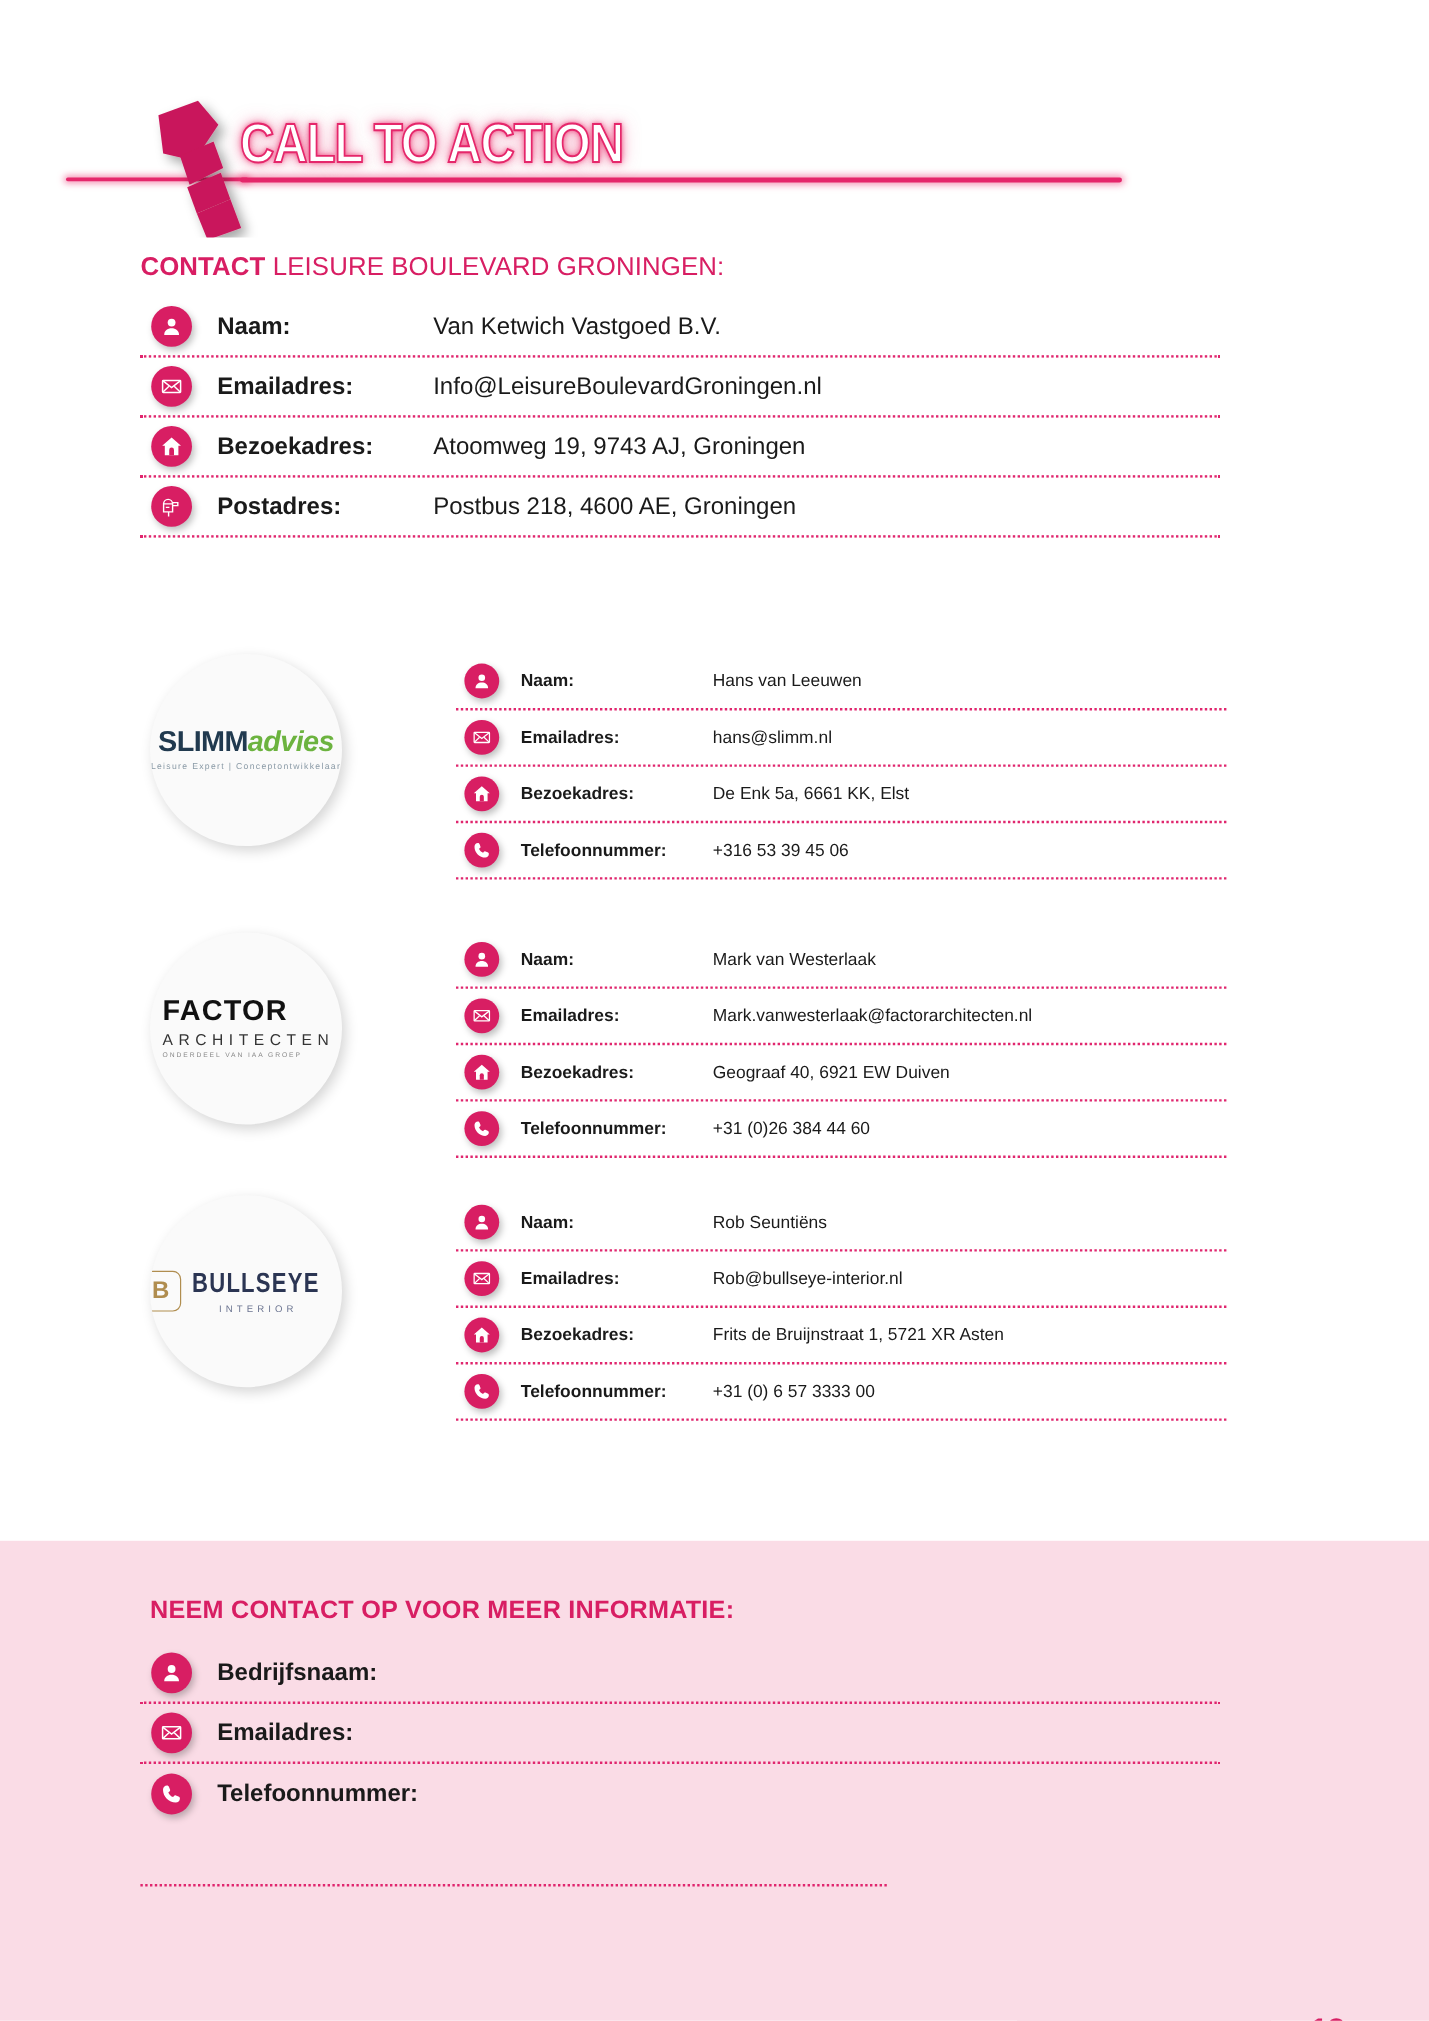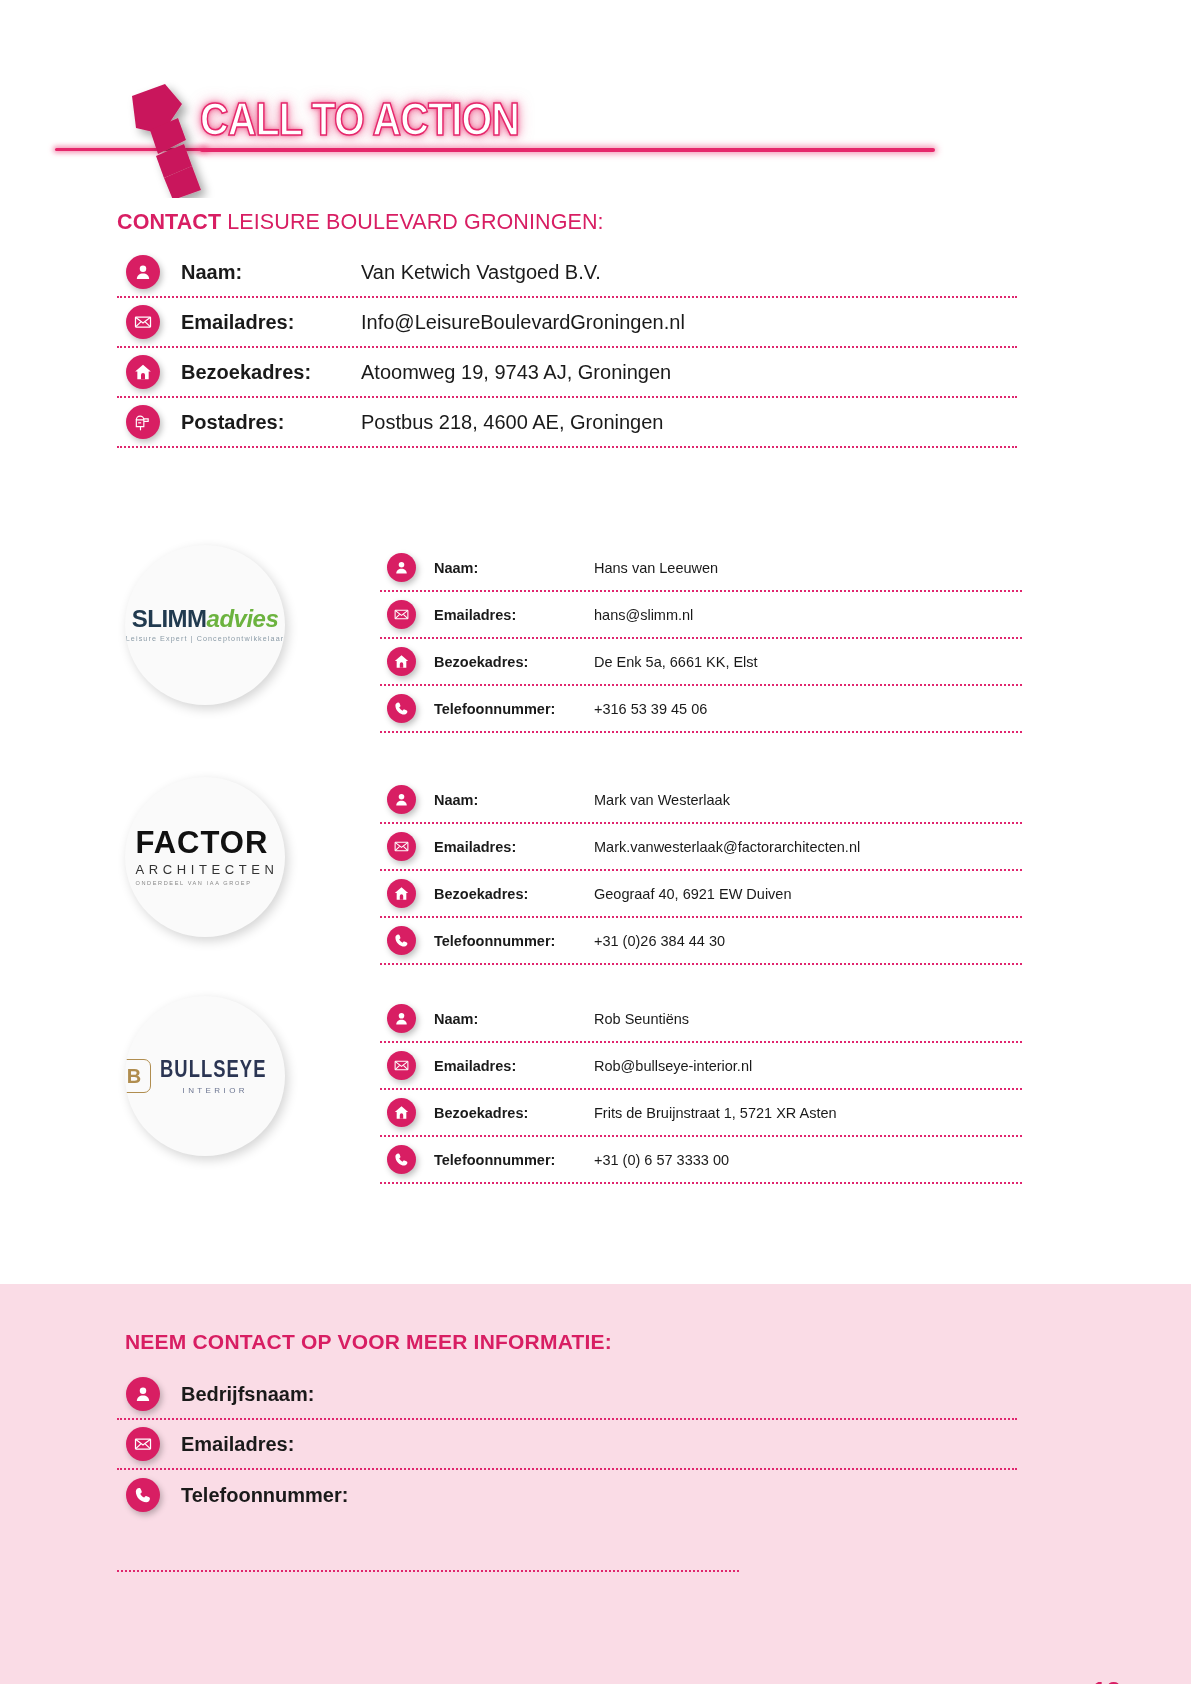--- a/index.html
+++ b/index.html
@@ -183,21 +183,21 @@
     font-size: 7.2px;
     color: #8a9aa6;
     letter-spacing: 1.1px;
     margin-top: 4px;
     white-space: nowrap;
   }
 
   
   .factor-wrap { text-align: left; line-height: 1; padding-left: 4px; }
   .factor-main {
-    font-size: 31px;
+    font-size: 24px;
     font-weight: bold;
     color: #111;
     letter-spacing: 1px;
   }
   .factor-sub {
     font-size: 13px;
     color: #333;
     letter-spacing: 4.6px;
     margin-top: 5px;
   }
@@ -496,21 +496,21 @@
         <span class="lbl">Bezoekadres:</span>
         <span class="val">Geograaf 40, 6921 EW Duiven</span>
       </div>
       <div class="p-row">
         <span class="badge">
           <svg viewBox="0 0 24 24" width="17" height="17" fill="#fff">
             <path d="M7.4 3.6c1 0 1.6.5 2 1.5l1 2.5c.3.8.1 1.4-.5 1.9l-1.2.9c.9 2.1 2.6 3.8 4.8 4.7l.9-1.2c.5-.6 1.1-.8 1.9-.5l2.5 1c1 .4 1.5 1 1.5 2 0 2.3-1.9 4.2-4.2 4.2C9.3 20.6 3.4 14.7 3.4 7.8c0-2.3 1.8-4.2 4-4.2z"></path>
           </svg>
         </span>
         <span class="lbl">Telefoonnummer:</span>
-        <span class="val">+31 (0)26 384 44 30</span>
+        <span class="val">+31 (0)26 384 44 60</span>
       </div>
     </div>
 </div>
 
 <div class="partner" id="partner-2" style="top:996px;">
   <div class="partner-logo">
     <div class="bulls-wrap">
       <div class="bulls-mark"></div>
       <div class="bulls-text">
         <div class="bulls-name">BULLSEYE</div>

